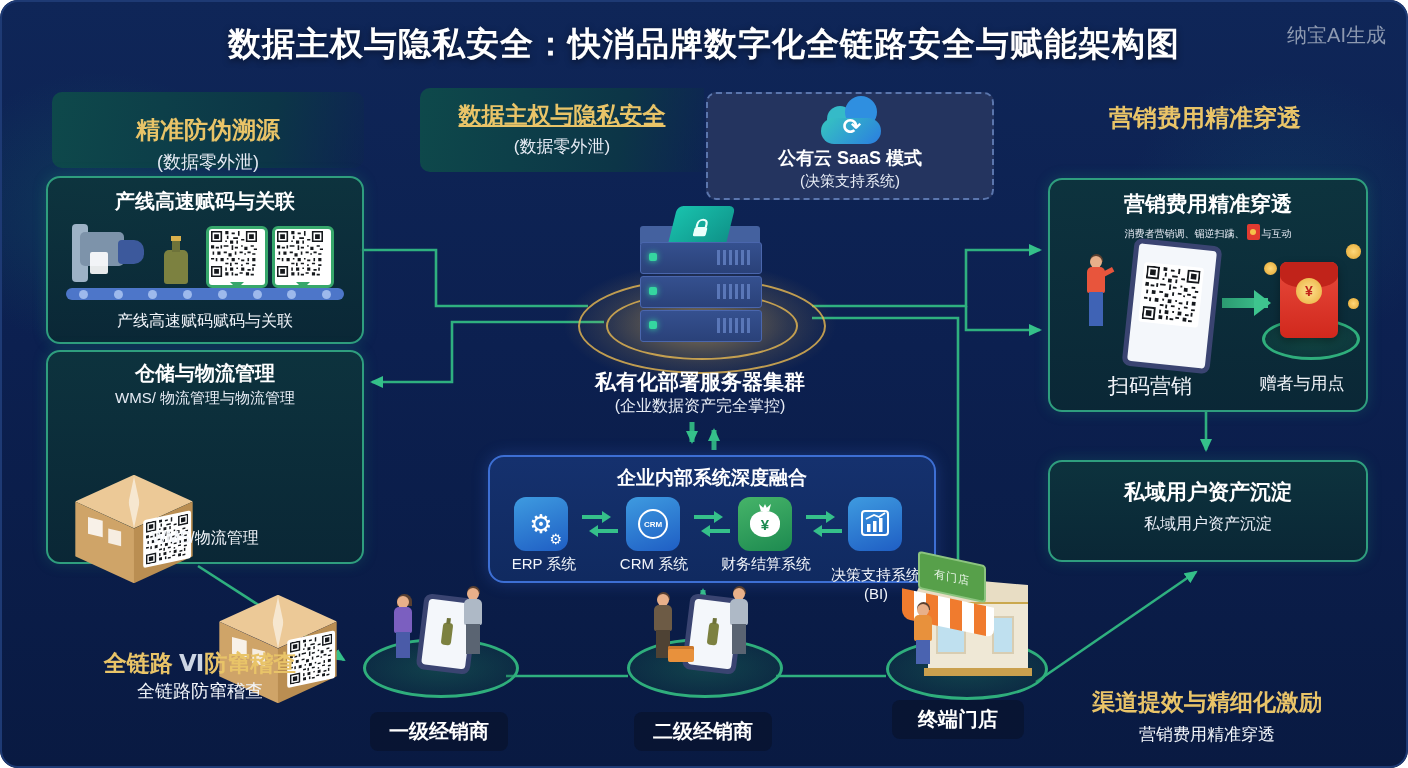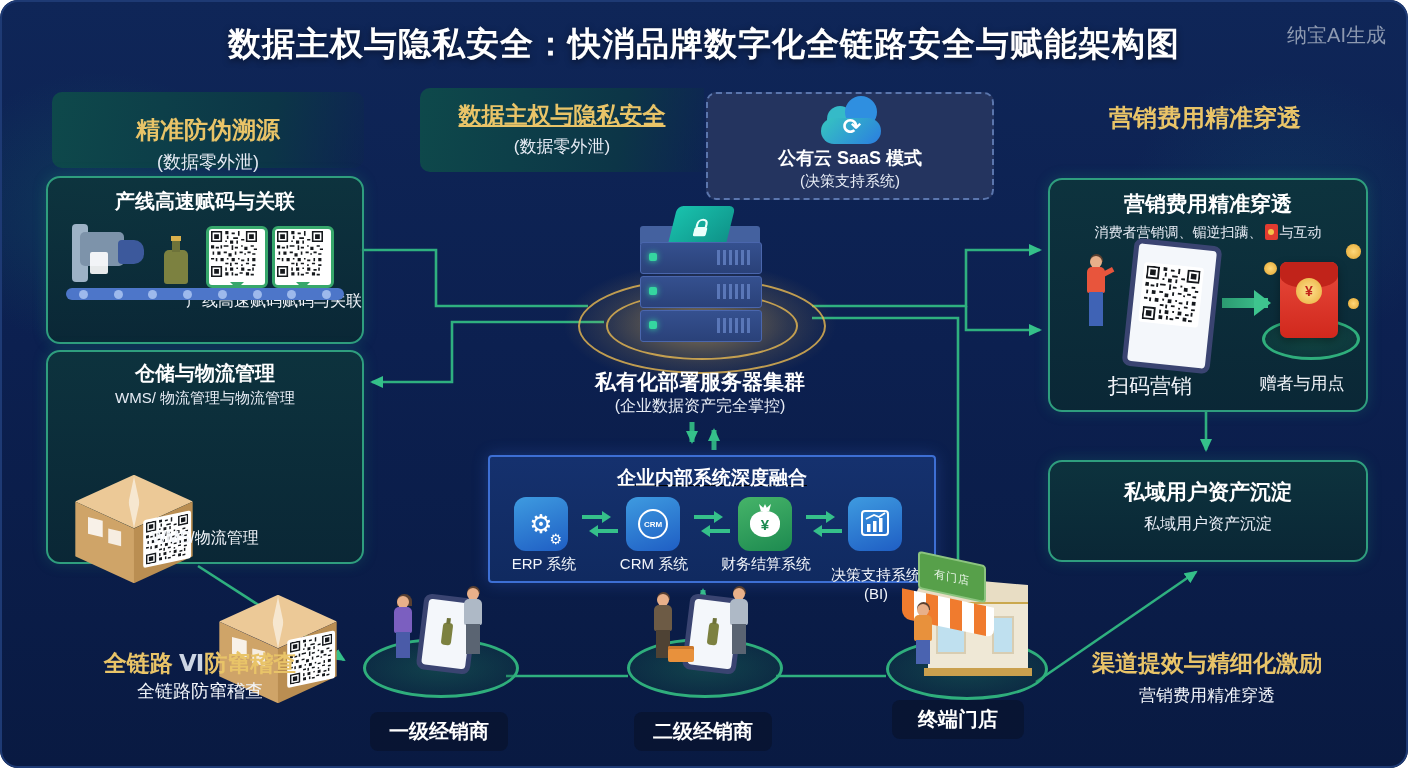--- a/index.html
+++ b/index.html
@@ -17,21 +17,21 @@
   .white{color:#f2f5fa;}
   .sub{color:#e7ecf5;}
 
   
   .page-title{left:0;top:22px;width:1408px;text-align:center;font-size:33px;letter-spacing:1px;color:#fff;font-weight:bold;text-shadow:0 2px 6px rgba(0,0,0,.5);z-index:3;}
   .watermark{right:22px;top:22px;font-size:20px;color:#8d99b0;z-index:3;}
 
   
   .teal-badge{background:linear-gradient(100deg,#0e494b 0%,#0c3547 70%,rgba(12,40,70,.2) 100%);border-radius:10px;}
   .outline-box{background:linear-gradient(180deg,rgba(13,52,60,.92),rgba(10,40,52,.92));border:2.5px solid #2f9e7e;border-radius:14px;box-shadow:0 0 14px rgba(30,150,115,.25);}
-  .blue-box{background:linear-gradient(180deg,#15316e,#102a60);border:2.5px solid #3d6fd4;border-radius:4px;box-shadow:0 0 16px rgba(60,110,220,.3);text-decoration:underline;}
+  .blue-box{background:linear-gradient(180deg,#15316e,#102a60);border:2.5px solid #3d6fd4;border-radius:16px;box-shadow:0 0 16px rgba(60,110,220,.3);}
   .dashed-box{background:rgba(42,56,98,.82);border:2px dashed #5b76ad;border-radius:10px;}
 
   
   svg.wires{position:absolute;left:0;top:0;z-index:1;}
 
   
   .qr{background:#fff;border-radius:3px;padding:3px;display:block;}
   .qr svg{display:block;width:100%;height:100%;}
   .qr-tag{position:absolute;background:#fff;border:3px solid #37a76b;border-radius:6px;padding:2px;}
   .qr-tag::after{content:"";position:absolute;left:50%;bottom:-11px;margin-left:-7px;border:7px solid transparent;border-top-color:#37a76b;}
@@ -186,21 +186,21 @@
         <i></i>
           <i></i>
           <i></i>
           <i></i>
           <i></i>
           <i></i>
           <i></i>
           <i></i>
       </div>
     </div>
-    <div class="white ctr" style="font-size:16px;margin-top:76px;text-align:right;">产线高速赋码赋码与关联</div>
+    <div class="white ctr" style="font-size:16px;margin-top:96px;">产线高速赋码赋码与关联</div>
   </div>
 
   <div class="abs z2 outline-box" style="left:46px;top:350px;width:314px;height:210px;">
     <div class="ttl ctr" style="font-size:20px;margin-top:8px;">仓储与物流管理</div>
     <div class="sub ctr" style="font-size:15px;margin-top:2px;">WMS/ 物流管理与物流管理</div>
     <div class="crate abs" style="left:22px;top:62px;transform:scale(.92);">
       <i class="c-top"></i>
         <i class="c-left"></i>
         <i class="c-right"></i>
         <i class="c-tape"></i>
@@ -308,21 +308,21 @@
     <div class="white ctr abs" style="left:218px;top:98px;width:116px;font-size:15px;">财务结算系统</div>
     <div class="white ctr abs" style="left:330px;top:98px;width:112px;font-size:15px;margin-top:11px;"><span>决策支持系统</span><br><span>(BI)</span></div>
   </div>
 
   <div class="abs z2 ctr" style="left:1060px;top:102px;width:290px;">
     <div class="gold" style="font-size:24px;">营销费用精准穿透</div>
   </div>
 
   <div class="abs z2 outline-box" style="left:1048px;top:178px;width:316px;height:230px;">
     <div class="ttl ctr" style="font-size:21px;margin-top:10px;">营销费用精准穿透</div>
-    <div class="sub ctr" style="font-size:14px;margin-top:3px;">
+    <div class="sub ctr" style="font-size:10px;margin-top:3px;">
       <span>消费者营销调、镅逆扫蹒、</span><span class="mini-env"></span><span>与互动</span>
     </div>
 
     <div class="person" style="left:34px;top:76px;width:24px;height:96px;">
       <i class="p-hair"></i>
         <i class="p-head"></i>
       <i class="p-body" style="background:#e8553c;"></i>
       <i class="p-legs" style="background:#3f63b5;height:34px;"></i>
       <i style="position:absolute;left:16px;top:14px;width:14px;height:5px;background:#e8553c;transform:rotate(-28deg);"></i>
     </div>
@@ -346,21 +346,21 @@
     <div class="white ctr abs" style="left:40px;top:192px;width:120px;font-size:21px;">扫码营销</div>
     <div class="white ctr abs" style="left:192px;top:192px;width:120px;font-size:17px;">赠者与用点</div>
   </div>
 
   <div class="abs z2 outline-box ctr" style="left:1048px;top:460px;width:316px;height:98px;">
     <div class="ttl" style="font-size:21px;margin-top:16px;">私域用户资产沉淀</div>
     <div class="sub" style="font-size:16px;margin-top:8px;">私域用户资产沉淀</div>
   </div>
 
   <div class="abs z2 ctr" style="left:1062px;top:648px;width:290px;">
-    <div class="gold" style="font-size:23px;">渠道提效与精细化激励</div>
+    <div class="gold" style="font-size:23px;margin-top:39px;">渠道提效与精细化激励</div>
     <div class="white" style="font-size:17px;margin-top:5px;">营销费用精准穿透</div>
   </div>
 
   <div class="abs z2">
     <div class="g-ellipse" style="left:363px;top:638px;width:150px;height:54px;"></div>
     <div class="tablet" style="left:420px;top:596px;width:44px;height:66px;transform:rotate(7deg);">
         <div class="scr">
           <i class="mini-bottle"></i>
         </div>
       </div>

